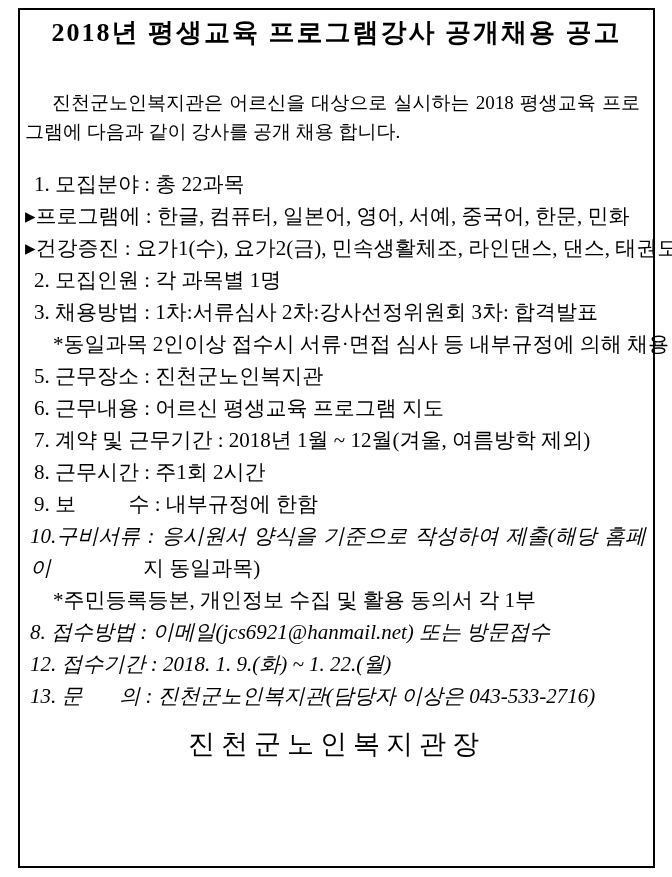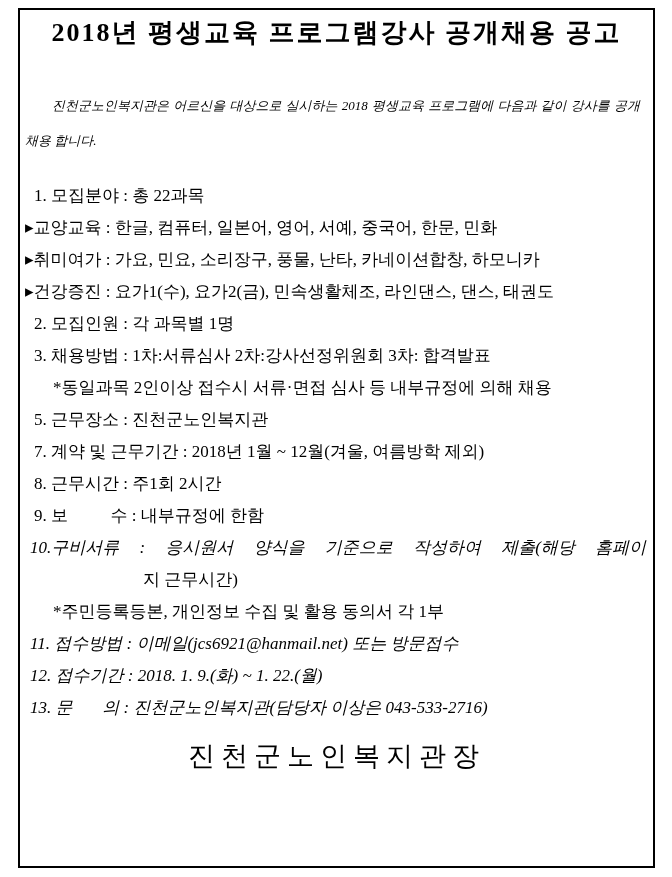--- a/index.html
+++ b/index.html
@@ -32,29 +32,28 @@
     font-size: 26px;
     line-height: 38px;
     font-weight: bold;
     text-align: center;
     letter-spacing: 2px;
     white-space: nowrap;
   }
   .intro {
     margin: 36px 0 0 0;
     padding-right: 8px;
-    font-size: 13px;
-    line-height: 35px;
+    font-size: 19px;
+    line-height: 29px;
     text-indent: 27px;
     text-align: justify;
-    font-style: italic;
   }
   .lines {
     margin-top: 22px;
-    font-size: 17px;
+    font-size: 21px;
   }
   .line {
     height: 32px;
     line-height: 32px;
     white-space: pre;
   }
   .line-item   { padding-left: 9px; }
   .line-item2  { padding-left: 5px; font-style: italic; }
   .line-bullet { padding-left: 0px; }
   .line-star   { padding-left: 28px; }
@@ -77,32 +76,32 @@
 </style>
 </head>
 <body>
 
 <div class="page">
   <div class="doc">
     <h1 class="doc-title">2018년 평생교육 프로그램강사 공개채용 공고</h1>
     <p class="intro">진천군노인복지관은 어르신을 대상으로 실시하는 2018 평생교육 프로그램에 다음과 같이 강사를 공개 채용 합니다.</p>
     <div class="lines" id="doc-lines">
         <div class="line line-item">1. 모집분야 : 총 22과목</div>
-        <div class="line line-bullet">▸교양교육 : 한글, 컴퓨터, 일본어, 영어, 서예, 중국어, 한문, 민화</div>
-        <div class="line line-bullet">▸취미여가 : 가요, 민요, 소리장구, 풍물, 난타, 카네이션합창, 하모니카</div>
+        <div class="line line-bullet">▸프로그램에 : 한글, 컴퓨터, 일본어, 영어, 서예, 중국어, 한문, 민화</div>
         <div class="line line-bullet">▸건강증진 : 요가1(수), 요가2(금), 민속생활체조, 라인댄스, 댄스, 태권도</div>
         <div class="line line-item">2. 모집인원 : 각 과목별 1명</div>
         <div class="line line-item">3. 채용방법 : 1차:서류심사 2차:강사선정위원회 3차: 합격발표</div>
         <div class="line line-star">*동일과목 2인이상 접수시 서류·면접 심사 등 내부규정에 의해 채용</div>
         <div class="line line-item">5. 근무장소 : 진천군노인복지관</div>
+        <div class="line line-item">6. 근무내용 : 어르신 평생교육 프로그램 지도</div>
         <div class="line line-item">7. 계약 및 근무기간 : 2018년 1월 ~ 12월(겨울, 여름방학 제외)</div>
         <div class="line line-item">8. 근무시간 : 주1회 2시간</div>
         <div class="line line-item">9. 보          수 : 내부규정에 한함</div>
         <div class="line line-item2 line-justify">10.구비서류 : 응시원서 양식을 기준으로 작성하여 제출(해당 홈페이</div>
-        <div class="line line-cont">지 근무시간)</div>
+        <div class="line line-cont">지 동일과목)</div>
         <div class="line line-star">*주민등록등본, 개인정보 수집 및 활용 동의서 각 1부</div>
-        <div class="line line-item2">11. 접수방법 : 이메일(jcs6921@hanmail.net) 또는 방문접수</div>
+        <div class="line line-item2">8. 접수방법 : 이메일(jcs6921@hanmail.net) 또는 방문접수</div>
         <div class="line line-item2">12. 접수기간 : 2018. 1. 9.(화) ~ 1. 22.(월)</div>
         <div class="line line-item2">13. 문       의 : 진천군노인복지관(담당자 이상은 043-533-2716)</div>
       </div>
     <div class="signature">진천군노인복지관장</div>
   </div>
 </div>
 
 </body></html>

